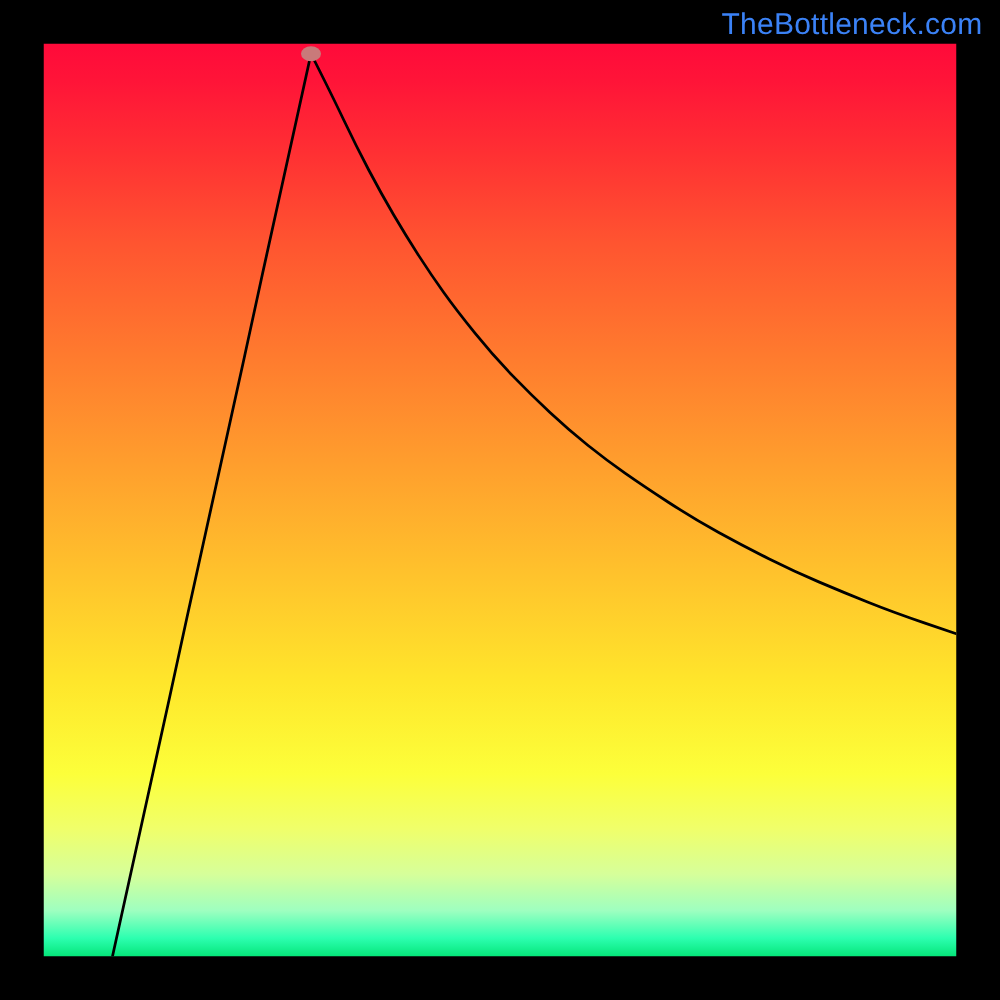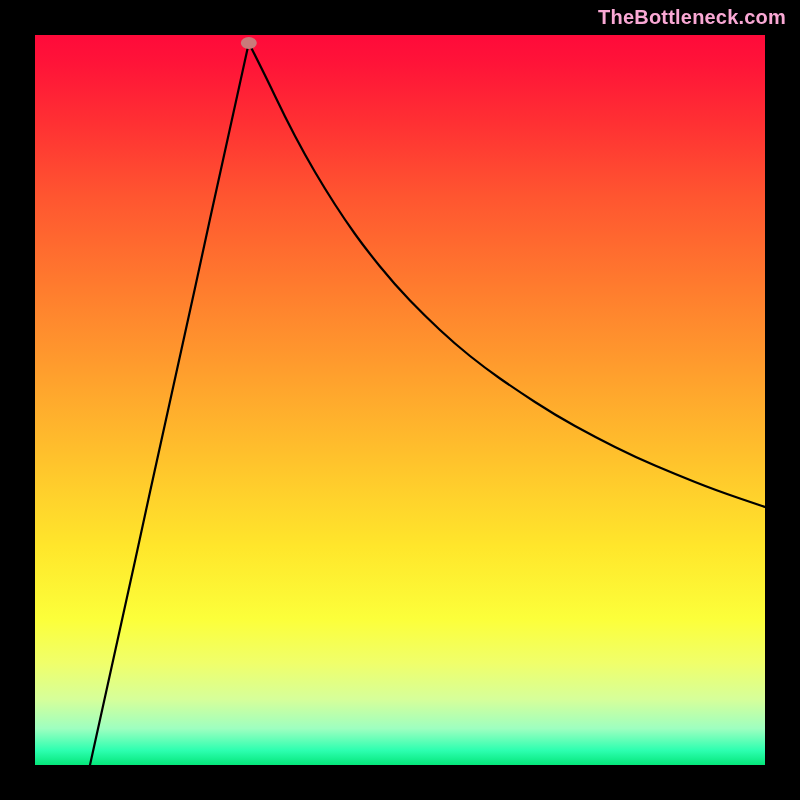--- a/index.html
+++ b/index.html
@@ -42,23 +42,23 @@
   .curve {
     position: absolute;
     left: 0; top: 0;
     width: 730px; height: 730px;
     pointer-events: none;
   }
   .watermark {
     position: absolute;
     top: 6px;
     right: 14px;
-    font-size: 20px;
-    font-weight: 700;
-    color: #f9a8d4;
+    font-size: 24px;
+    font-weight: 400;
+    color: #3b82f6;
     letter-spacing: 0.2px;
   }
 </style>
 </head>
 <body>
 
 <div class="frame">
   <div class="plot">
     <svg class="curve" viewBox="0 0 730 730" preserveAspectRatio="none">
       <path fill="none" stroke="#000" stroke-width="2.2" stroke-linecap="round" d="M55.00 730.00 L70.00 662.00 L85.00 594.00 L100.00 526.00 L115.00 457.00 L130.00 389.00 L145.00 321.00 L160.00 253.00 L175.00 184.00 L190.00 116.00 L205.00 48.00 L213.80 8.00"></path>

